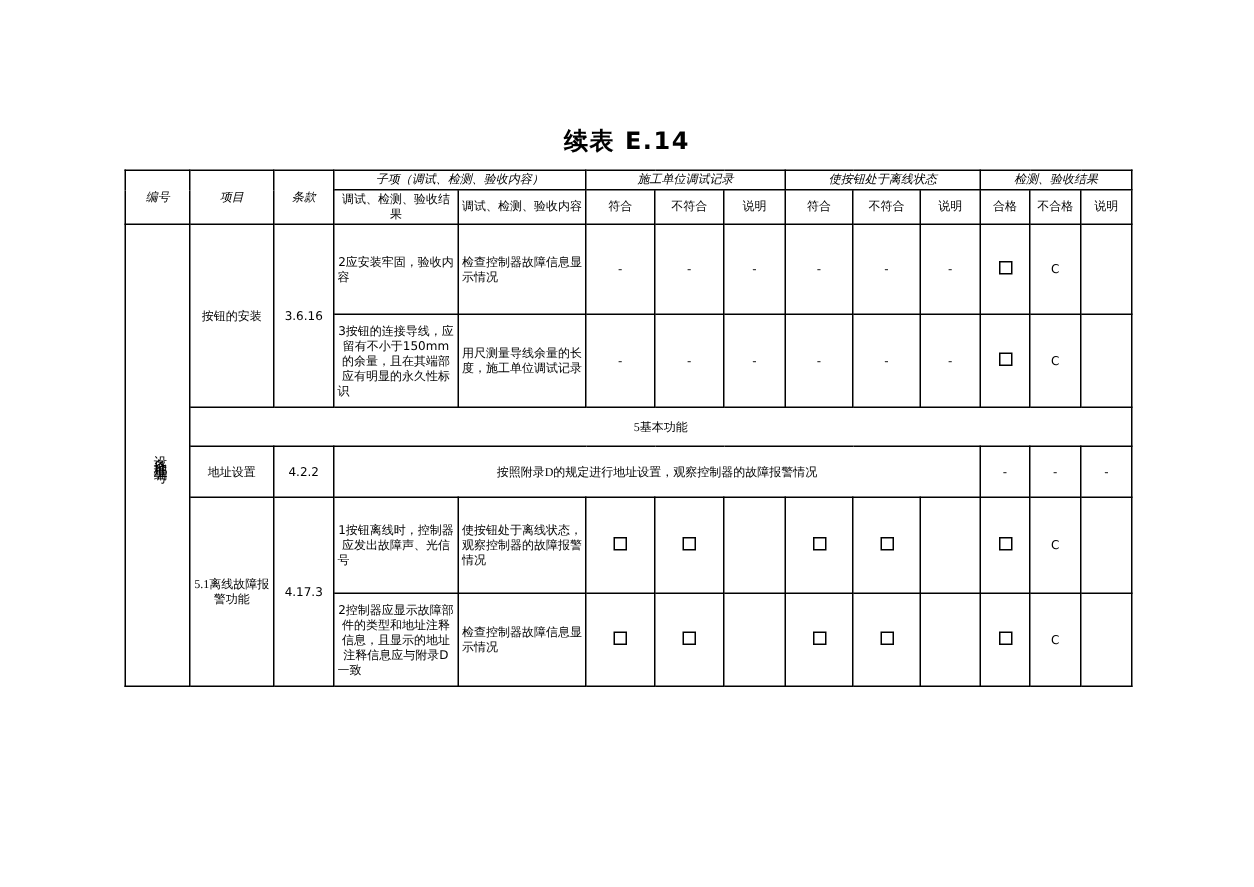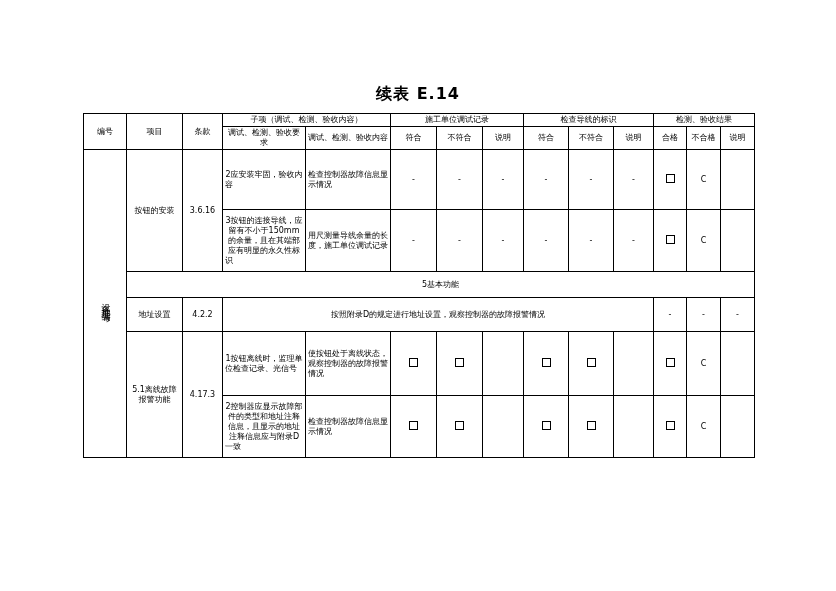--- a/index.html
+++ b/index.html
@@ -43,20 +43,21 @@
     font-weight: normal;
     font-size: 8px;
     text-align: center;
     vertical-align: middle;
     padding: 1px 2px;
     line-height: 1.25;
     word-break: break-all;
   }
   .hdr {
     font-size: 9px;
+    font-style: italic;
   }
   .hdr-sm {
     font-size: 8px;
   }
   .vert {
     writing-mode: vertical-rl;
     text-orientation: upright;
     letter-spacing: 2px;
     font-size: 9px;
     line-height: 1.1;
@@ -71,20 +72,21 @@
   }
   .cell-just {
     text-align: justify;
     text-align-last: left;
     padding-left: 4px;
     padding-right: 3px;
     line-height: 1.3;
   }
   .bold {
     font-weight: bold;
+    font-family: Liberation Serif, serif;
   }
   .dash {
     font-size: 10px;
   }
   .chk {
     display: inline-block;
     width: 9px;
     height: 9px;
     border: 1px solid #000;
     box-sizing: border-box;
@@ -118,25 +120,25 @@
       <col style="width:34px">
     </colgroup>
 
     <thead>
       <tr>
         <th rowspan="2" class="hdr">编号</th>
         <th rowspan="2" class="hdr">项目</th>
         <th rowspan="2" class="hdr">条款</th>
         <th colspan="2" class="hdr">子项（调试、检测、验收内容）</th>
         <th colspan="3" class="hdr">施工单位调试记录</th>
-        <th colspan="3" class="hdr">检查导线的标识</th>
+        <th colspan="3" class="hdr">使按钮处于离线状态</th>
         <th colspan="3" class="hdr">检测、验收结果</th>
       </tr>
       <tr>
-        <th class="hdr-sm">调试、检测、验收要求</th>
+        <th class="hdr-sm">调试、检测、验收结果</th>
         <th class="hdr-sm">调试、检测、验收内容</th>
         <th class="hdr-sm">符合</th>
         <th class="hdr-sm">不符合</th>
         <th class="hdr-sm">说明</th>
         <th class="hdr-sm">符合</th>
         <th class="hdr-sm">不符合</th>
         <th class="hdr-sm">说明</th>
         <th class="hdr-sm">合格</th>
         <th class="hdr-sm">不合格</th>
         <th class="hdr-sm">说明</th>
@@ -187,21 +189,21 @@
         <td>4.2.2</td>
         <td colspan="8" class="cell-left bold">按照附录D的规定进行地址设置，观察控制器的故障报警情况</td>
         <td class="dash">-</td>
         <td class="dash">-</td>
         <td class="dash">-</td>
       </tr>
 
       <tr style="height:64px">
         <td rowspan="2" class="bold">5.1离线故障报警功能</td>
         <td rowspan="2">4.17.3</td>
-        <td class="cell-just">1按钮离线时，监理单位检查记录、光信号</td>
+        <td class="cell-just">1按钮离线时，控制器应发出故障声、光信号</td>
         <td class="cell-just">使按钮处于离线状态，观察控制器的故障报警情况</td>
         <td><span class="chk"></span></td>
         <td><span class="chk"></span></td>
         <td></td>
         <td><span class="chk"></span></td>
         <td><span class="chk"></span></td>
         <td></td>
         <td><span class="chk"></span></td>
         <td class="mark-c">C</td>
         <td></td>

